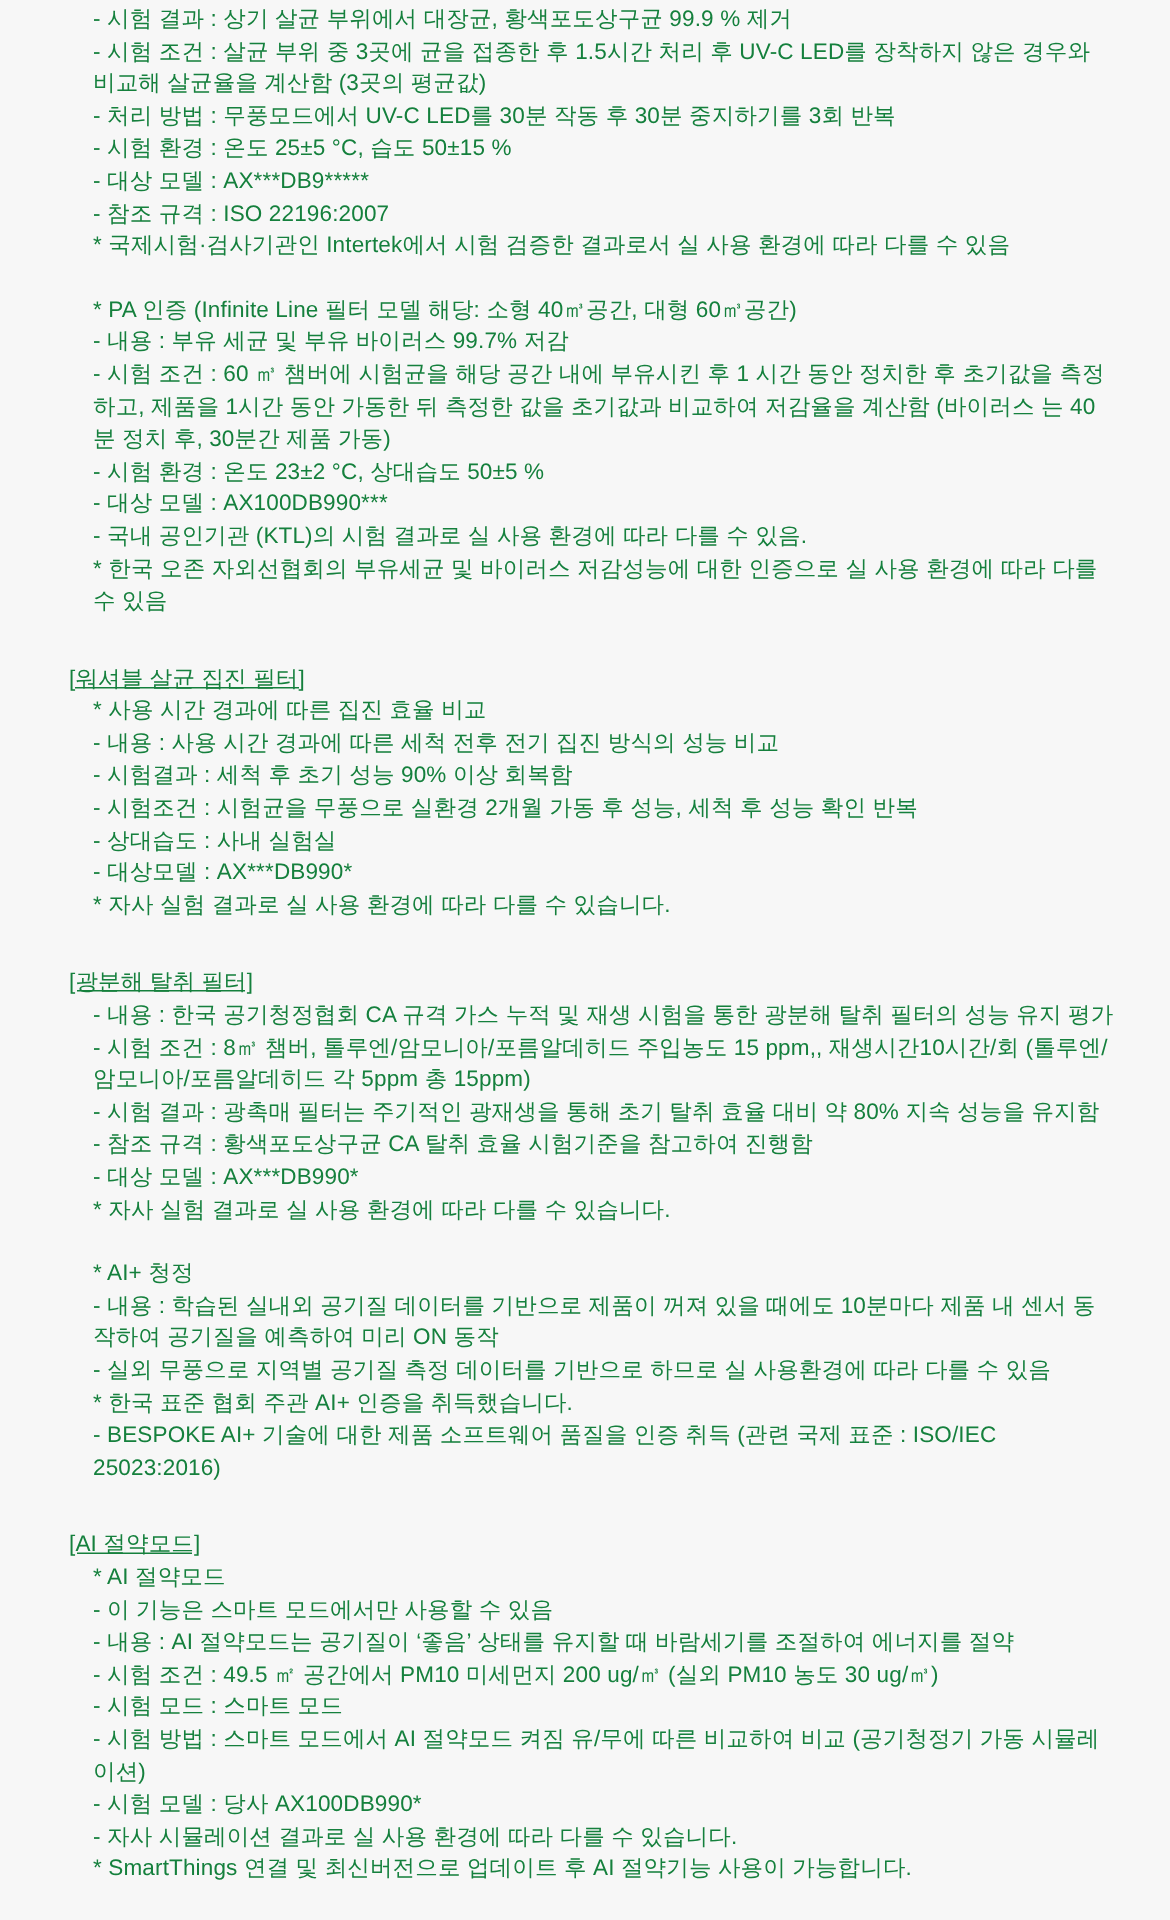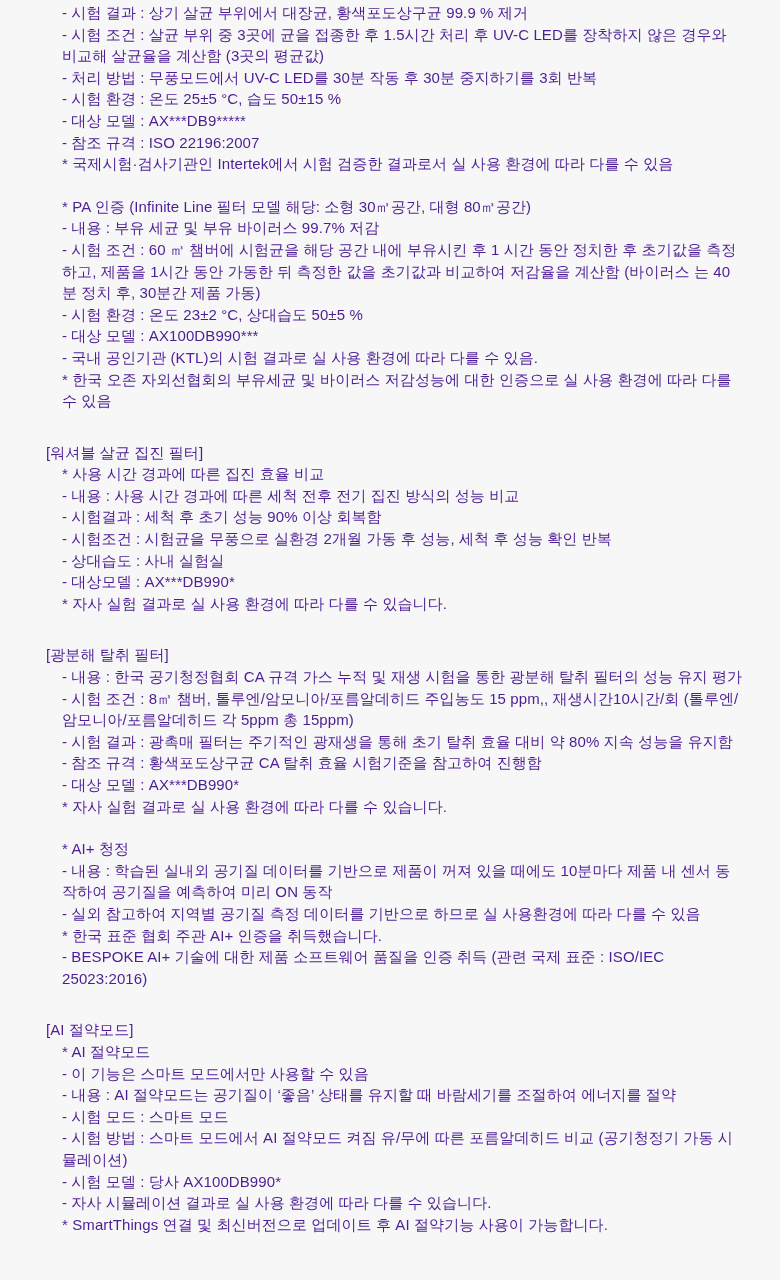--- a/index.html
+++ b/index.html
@@ -12,28 +12,29 @@
       overflow: hidden;
       background: #f7f7f7;
       font-family: "Liberation Sans", sans-serif;
     }
     .doc {
       box-sizing: border-box;
       width: 780px;
       height: 1280px;
       overflow: hidden;
       padding: 2px 36px 0 46px;
-      color: #4c1d95;
+      color: #15803d;
       font-size: 15px;
       line-height: 21.6px;
       letter-spacing: 0.1px;
       overflow-wrap: break-word;
     }
     .doc .heading {
       padding-left: 0;
+      text-decoration: underline;
     }
     .doc .line {
       padding-left: 16px;
     }
     .doc .gap {
       height: 21px;
     }
     .doc .section-gap {
       height: 30px;
     }
@@ -43,21 +44,21 @@
 
 <div class="doc">
     <div class="line">- 시험 결과 : 상기 살균 부위에서 대장균, 황색포도상구균 99.9 % 제거</div>
     <div class="line">- 시험 조건 : 살균 부위 중 3곳에 균을 접종한 후 1.5시간 처리 후 UV-C LED를 장착하지 않은 경우와 비교해 살균율을 계산함 (3곳의 평균값)</div>
     <div class="line">- 처리 방법 : 무풍모드에서 UV-C LED를 30분 작동 후 30분 중지하기를 3회 반복</div>
     <div class="line">- 시험 환경 : 온도 25±5 °C, 습도 50±15 %</div>
     <div class="line">- 대상 모델 : AX***DB9*****</div>
     <div class="line">- 참조 규격 : ISO 22196:2007</div>
     <div class="line">* 국제시험·검사기관인 Intertek에서 시험 검증한 결과로서 실 사용 환경에 따라 다를 수 있음</div>
     <div class="gap"></div>
-    <div class="line">* PA 인증 (Infinite Line 필터 모델 해당: 소형 30㎥공간, 대형 80㎥공간)</div>
+    <div class="line">* PA 인증 (Infinite Line 필터 모델 해당: 소형 40㎥공간, 대형 60㎥공간)</div>
     <div class="line">- 내용 : 부유 세균 및 부유 바이러스 99.7% 저감</div>
     <div class="line">- 시험 조건 : 60 ㎥ 챔버에 시험균을 해당 공간 내에 부유시킨 후 1 시간 동안 정치한 후 초기값을 측정하고, 제품을 1시간 동안 가동한 뒤 측정한 값을 초기값과 비교하여 저감율을 계산함 (바이러스 는 40분 정치 후, 30분간 제품 가동)</div>
     <div class="line">- 시험 환경 : 온도 23±2 °C, 상대습도 50±5 %</div>
     <div class="line">- 대상 모델 : AX100DB990***</div>
     <div class="line">- 국내 공인기관 (KTL)의 시험 결과로 실 사용 환경에 따라 다를 수 있음.</div>
     <div class="line">* 한국 오존 자외선협회의 부유세균 및 바이러스 저감성능에 대한 인증으로 실 사용 환경에 따라 다를 수 있음</div>
     <div class="section-gap"></div>
     <div class="heading">[워셔블 살균 집진 필터]</div>
     <div class="line">* 사용 시간 경과에 따른 집진 효율 비교</div>
     <div class="line">- 내용 : 사용 시간 경과에 따른 세척 전후 전기 집진 방식의 성능 비교</div>
@@ -70,27 +71,28 @@
     <div class="heading">[광분해 탈취 필터]</div>
     <div class="line">- 내용 : 한국 공기청정협회 CA 규격 가스 누적 및 재생 시험을 통한 광분해 탈취 필터의 성능 유지 평가</div>
     <div class="line">- 시험 조건 : 8㎥ 챔버, 톨루엔/암모니아/포름알데히드 주입농도 15 ppm,, 재생시간10시간/회 (톨루엔/암모니아/포름알데히드 각 5ppm 총 15ppm)</div>
     <div class="line">- 시험 결과 : 광촉매 필터는 주기적인 광재생을 통해 초기 탈취 효율 대비 약 80% 지속 성능을 유지함</div>
     <div class="line">- 참조 규격 : 황색포도상구균 CA 탈취 효율 시험기준을 참고하여 진행함</div>
     <div class="line">- 대상 모델 : AX***DB990*</div>
     <div class="line">* 자사 실험 결과로 실 사용 환경에 따라 다를 수 있습니다.</div>
     <div class="gap"></div>
     <div class="line">* AI+ 청정</div>
     <div class="line">- 내용 : 학습된 실내외 공기질 데이터를 기반으로 제품이 꺼져 있을 때에도 10분마다 제품 내 센서 동작하여 공기질을 예측하여 미리 ON 동작</div>
-    <div class="line">- 실외 참고하여 지역별 공기질 측정 데이터를 기반으로 하므로 실 사용환경에 따라 다를 수 있음</div>
+    <div class="line">- 실외 무풍으로 지역별 공기질 측정 데이터를 기반으로 하므로 실 사용환경에 따라 다를 수 있음</div>
     <div class="line">* 한국 표준 협회 주관 AI+ 인증을 취득했습니다.</div>
     <div class="line">- BESPOKE AI+ 기술에 대한 제품 소프트웨어 품질을 인증 취득 (관련 국제 표준 : ISO/IEC 25023:2016)</div>
     <div class="section-gap"></div>
     <div class="heading">[AI 절약모드]</div>
     <div class="line">* AI 절약모드</div>
     <div class="line">- 이 기능은 스마트 모드에서만 사용할 수 있음</div>
     <div class="line">- 내용 : AI 절약모드는 공기질이 ‘좋음’ 상태를 유지할 때 바람세기를 조절하여 에너지를 절약</div>
+    <div class="line">- 시험 조건 : 49.5 ㎡ 공간에서 PM10 미세먼지 200 ug/㎥ (실외 PM10 농도 30 ug/㎥)</div>
     <div class="line">- 시험 모드 : 스마트 모드</div>
-    <div class="line">- 시험 방법 : 스마트 모드에서 AI 절약모드 켜짐 유/무에 따른 포름알데히드 비교 (공기청정기 가동 시뮬레이션)</div>
+    <div class="line">- 시험 방법 : 스마트 모드에서 AI 절약모드 켜짐 유/무에 따른 비교하여 비교 (공기청정기 가동 시뮬레이션)</div>
     <div class="line">- 시험 모델 : 당사 AX100DB990*</div>
     <div class="line">- 자사 시뮬레이션 결과로 실 사용 환경에 따라 다를 수 있습니다.</div>
     <div class="line">* SmartThings 연결 및 최신버전으로 업데이트 후 AI 절약기능 사용이 가능합니다.</div>
     <div class="gap"></div>
   </div>
 
 </body></html>

